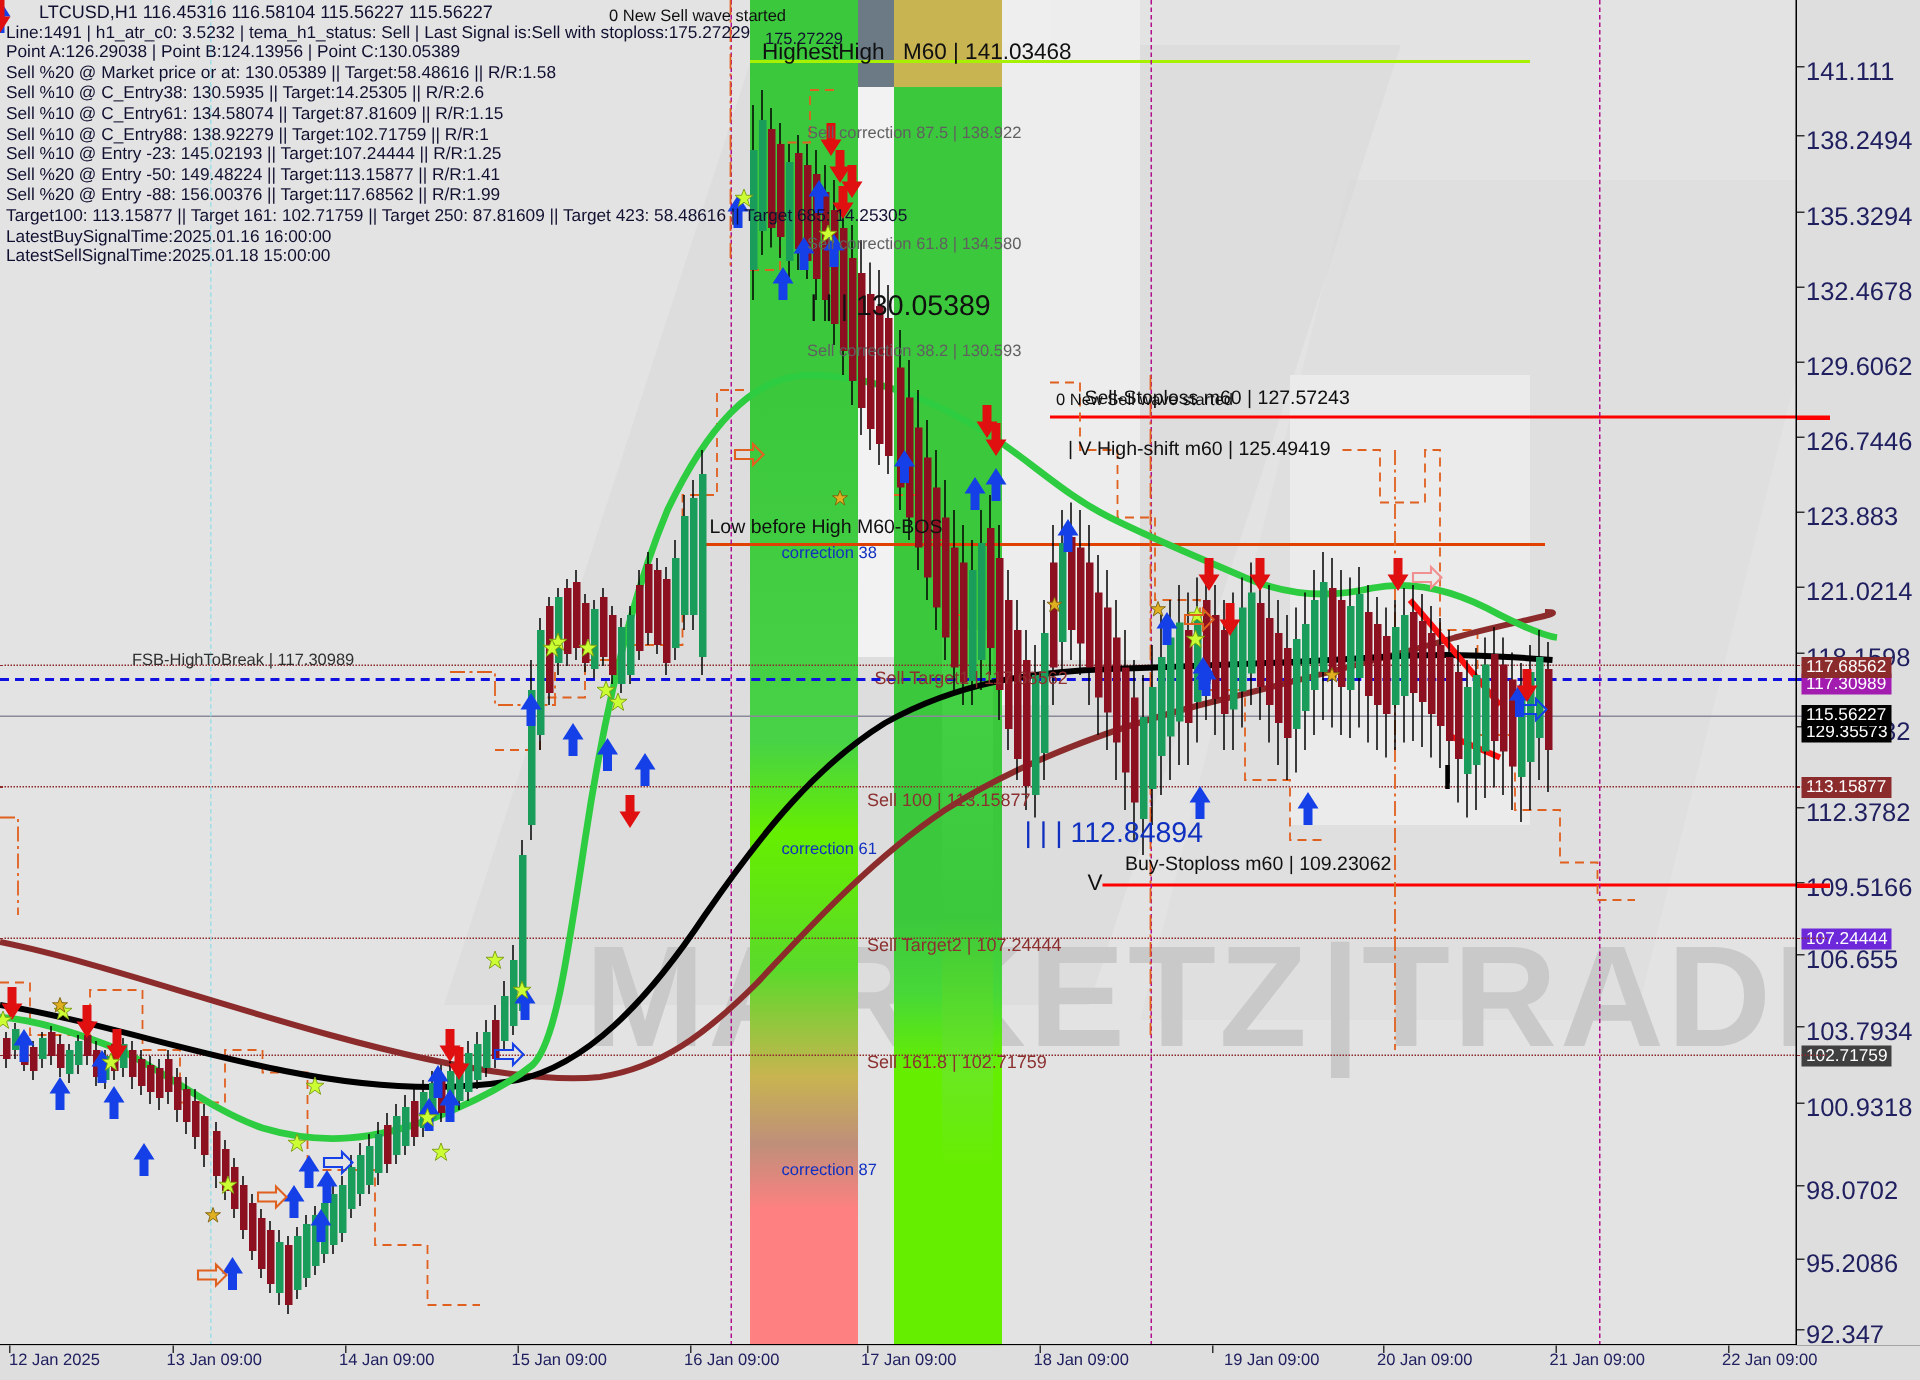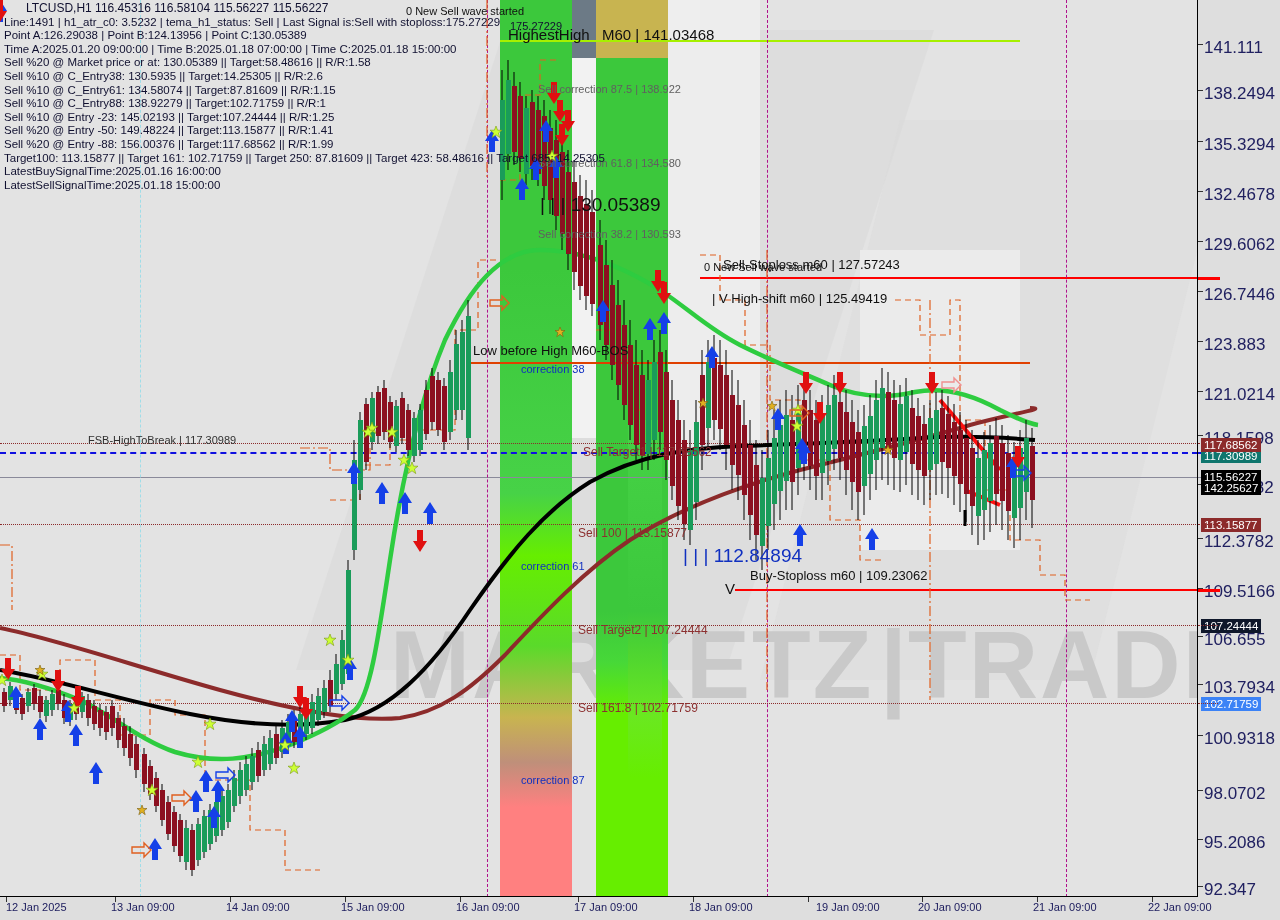--- a/index.html
+++ b/index.html
@@ -610,21 +610,20 @@
     <div class="clab mid" style="left:725px;top:580px;color:#101010;">V</div>
     <div class="clab" style="left:578px;top:623px;color:#8c3030;font-size:12px;">Sell Target2 | 107.24444</div>
     <div class="clab" style="left:578px;top:701px;color:#8c3030;font-size:12px;">Sell 161.8 | 102.71759</div>
     <div class="clab" style="left:521px;top:774px;color:#1030c0;">correction 87</div>
   </div>
 
   <div id="hdr">
     <div class="l l0">LTCUSD,H1  116.45316 116.58104 115.56227 115.56227</div>
     <div class="l">Line:1491 | h1_atr_c0: 3.5232 | tema_h1_status: Sell | Last Signal is:Sell with stoploss:175.27229</div>
     <div class="l">Point A:126.29038 | Point B:124.13956 | Point C:130.05389</div>
-    <div class="l">Time A:2025.01.20 09:00:00 | Time B:2025.01.18 07:00:00 | Time C:2025.01.18 15:00:00</div>
     <div class="l">Sell %20 @ Market price or at: 130.05389 || Target:58.48616 || R/R:1.58</div>
     <div class="l">Sell %10 @ C_Entry38: 130.5935 || Target:14.25305 || R/R:2.6</div>
     <div class="l">Sell %10 @ C_Entry61: 134.58074 || Target:87.81609 || R/R:1.15</div>
     <div class="l">Sell %10 @ C_Entry88: 138.92279 || Target:102.71759 || R/R:1</div>
     <div class="l">Sell %10 @ Entry -23: 145.02193 || Target:107.24444 || R/R:1.25</div>
     <div class="l">Sell %20 @ Entry -50: 149.48224 || Target:113.15877 || R/R:1.41</div>
     <div class="l">Sell %20 @ Entry -88: 156.00376 || Target:117.68562 || R/R:1.99</div>
     <div class="l">Target100: 113.15877 || Target 161: 102.71759 || Target 250: 87.81609 || Target 423: 58.48616 || Target 685: 14.25305</div>
     <div class="l">LatestBuySignalTime:2025.01.16 16:00:00</div>
     <div class="l">LatestSellSignalTime:2025.01.18 15:00:00</div>
@@ -662,26 +661,26 @@
     <div class="tickmark" style="top:735px;"></div>
       <div class="tick" style="top:729px;">100.9318</div>
     <div class="tickmark" style="top:790px;"></div>
       <div class="tick" style="top:784px;">98.0702</div>
     <div class="tickmark" style="top:839px;"></div>
       <div class="tick" style="top:833px;">95.2086</div>
     <div class="tickmark" style="top:886px;"></div>
       <div class="tick" style="top:880px;">92.347</div>
 
     <div class="plabel" style="top:438px;background:#8c2b2b;z-index:6;">117.68562</div>
-    <div class="plabel" style="top:449px;background:#0f766e;z-index:5;">117.30989</div>
+    <div class="plabel" style="top:449px;background:#a21caf;z-index:5;">117.30989</div>
     <div class="plabel" style="top:470px;background:#000000;z-index:6;">115.56227</div>
-    <div class="plabel" style="top:481px;background:#000000;z-index:5;">142.25627</div>
+    <div class="plabel" style="top:481px;background:#000000;z-index:5;">129.35573</div>
     <div class="plabel" style="top:518px;background:#8c2b2b;">113.15877</div>
-    <div class="plabel" style="top:619px;background:#0f172a;">107.24444</div>
-    <div class="plabel" style="top:697px;background:#3b82f6;">102.71759</div>
+    <div class="plabel" style="top:619px;background:#6d28d9;">107.24444</div>
+    <div class="plabel" style="top:697px;background:#404040;">102.71759</div>
 
     <div style="position:absolute;left:0;top:277px;width:22px;height:3px;background:#ff0000;"></div>
     <div style="position:absolute;left:0;top:589px;width:22px;height:3px;background:#ff0000;"></div>
     <div style="position:absolute;left:0;top:443px;width:20px;height:0;border-top:1px dotted #8c2b2b;"></div>
     <div style="position:absolute;left:0;top:452px;width:20px;height:0;border-top:2px dashed #1010e0;"></div>
     <div style="position:absolute;left:0;top:477px;width:20px;height:1px;background:#8a8a9a;"></div>
     <div style="position:absolute;left:0;top:524px;width:20px;height:0;border-top:1px dotted #8c2b2b;"></div>
     <div style="position:absolute;left:0;top:625px;width:20px;height:0;border-top:1px dotted #8c2b2b;"></div>
     <div style="position:absolute;left:0;top:703px;width:20px;height:0;border-top:1px dotted #8c2b2b;"></div>
   </div>

